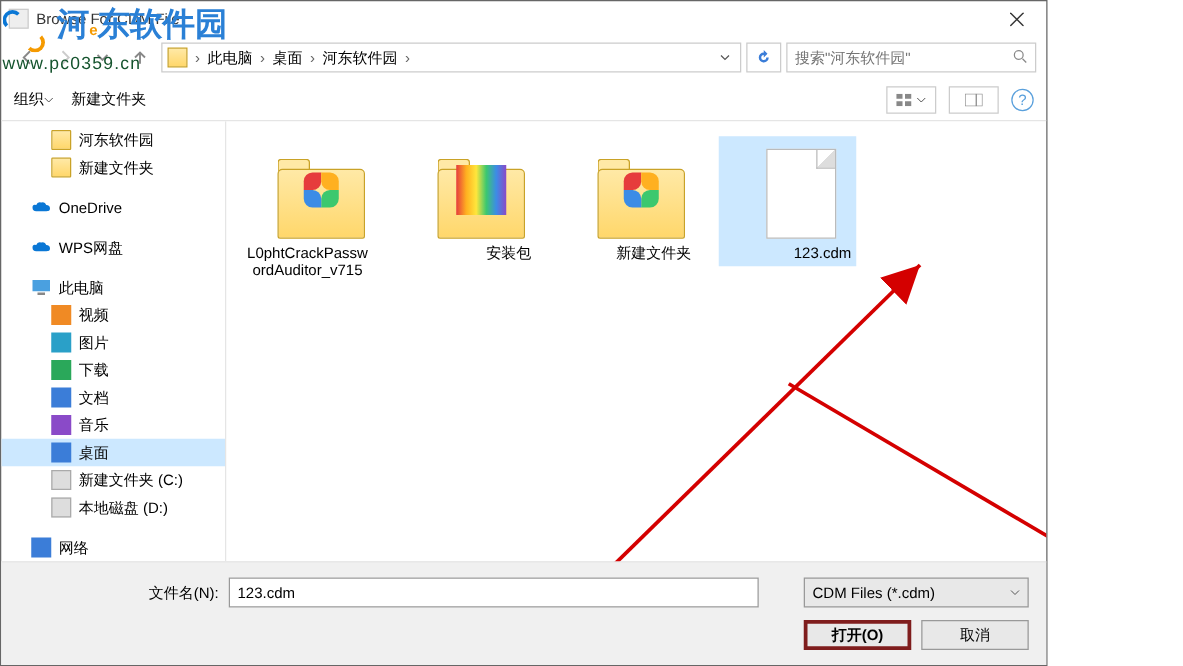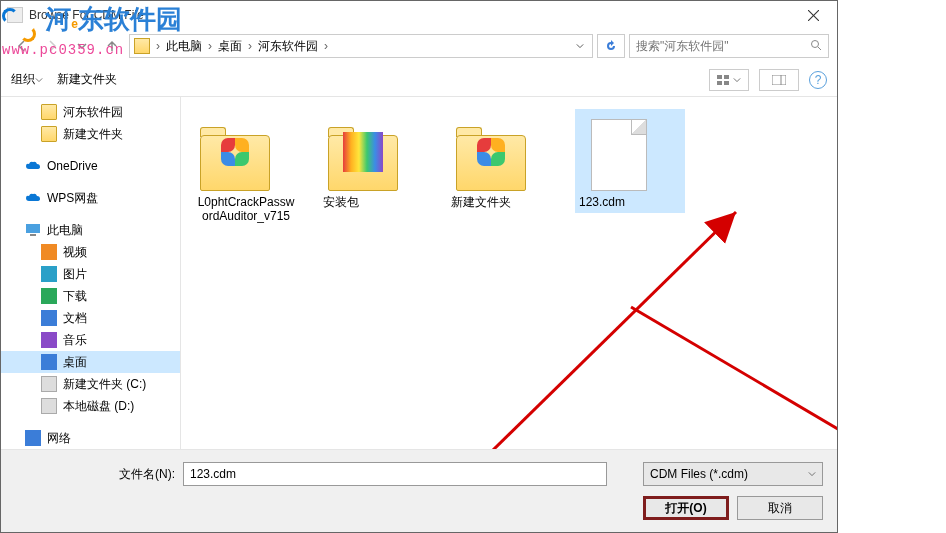--- a/index.html
+++ b/index.html
@@ -39,21 +39,21 @@
 .ic.pc { color: #4aa0e0; }
 .ic.video { background: #f08a24; }
 .ic.pic { background: #2aa0c8; }
 .ic.doc { background: #3b7dd8; }
 .ic.dl { background: #2aa85a; }
 .ic.music { background: #8a4ac8; }
 .ic.desk { background: #3b7dd8; }
 .ic.disk { background: #ddd; border: 1px solid #aaa; }
 .ic.net { background: #3b7dd8; }
 .content { flex: 1; position: relative; padding: 12px 10px; display: flex; align-items: flex-start; gap: 18px; }
-.item { width: 110px; display: flex; flex-direction: column; align-items: flex-start; text-align: center; gap: 4px; padding: 4px; }
+.item { width: 110px; display: flex; flex-direction: column; align-items: flex-end; text-align: center; gap: 4px; padding: 4px; }
 .item.sel { background: #cce8ff; }
 .thumb { width: 80px; height: 78px; position: relative; }
 .folder-thumb { width: 70px; height: 56px; position: absolute; bottom: 0; left: 5px; background: linear-gradient(#ffe9a6,#ffd76b); border-radius: 4px 4px 2px 2px; border: 1px solid #c9a227; }
 .folder-tab { position: absolute; top: 14px; left: 5px; width: 26px; height: 10px; background: #ffe9a6; border: 1px solid #c9a227; border-bottom: none; border-radius: 3px 3px 0 0; }
 .pin { position: absolute; top: 50%; left: 50%; transform: translate(-50%,-50%); width: 28px; height: 28px; }
 .pinwheel { width: 28px; height: 28px; position: relative; }
 .pinwheel span { position: absolute; width: 14px; height: 14px; border-radius: 50% 0; }
 .pw1 { background: #e63c3c; top: 0; left: 0; }
 .pw2 { background: #ffb020; top: 0; right: 0; transform: rotate(90deg); }
 .pw3 { background: #3cc86e; bottom: 0; right: 0; transform: rotate(180deg); }
@@ -66,21 +66,21 @@
 .fn-label { text-align: right; }
 .fn-input { height: 24px; border: 1px solid #999; padding: 0 6px; background:#fff; }
 .type-select { height: 24px; border: 1px solid #999; padding: 0 6px; display: flex; align-items: center; justify-content: space-between; background:#e8e8e8; }
 .actions { grid-column: 1 / -1; display: flex; justify-content: flex-end; gap: 8px; }
 .btn { width: 86px; height: 24px; border: 1px solid #999; background: #e8e8e8; display: flex; align-items: center; justify-content: center; }
 .btn.primary { border: 3px solid #7f1d1d; font-weight: bold; }
 .arrow { position: absolute; pointer-events: none; }
 .watermark { position: absolute; top: 2px; left: 2px; z-index: 5; pointer-events: none; }
 .wm-line1 { font-size: 26px; font-weight: bold; color: #2a80d6; }
 .wm-e { color: #f59a00; }
-.wm-url { color: #ec4899; font-size: 14px; letter-spacing: 1px; font-family: Liberation Mono, monospace; }
+.wm-url { color: #14532d; font-size: 14px; letter-spacing: 1px; }
 .wm-logo { display:inline-block; width:34px; height:34px; margin-right:6px; vertical-align:middle; position:relative; }
 .wm-logo span{ position:absolute; }
 .wm-a{ width:16px;height:16px;border:3px solid #0a77d5;border-radius:50%;top:0;left:0;border-right-color:transparent;border-bottom-color:transparent; }
 .wm-b{ width:16px;height:16px;border:3px solid #f59a00;border-radius:50%;bottom:0;right:0;border-left-color:transparent;border-top-color:transparent; }
 </style>
 </head>
 <body>
 
 <div class="watermark">
   <span class="wm-logo"><span class="wm-a"></span><span class="wm-b"></span></span>

